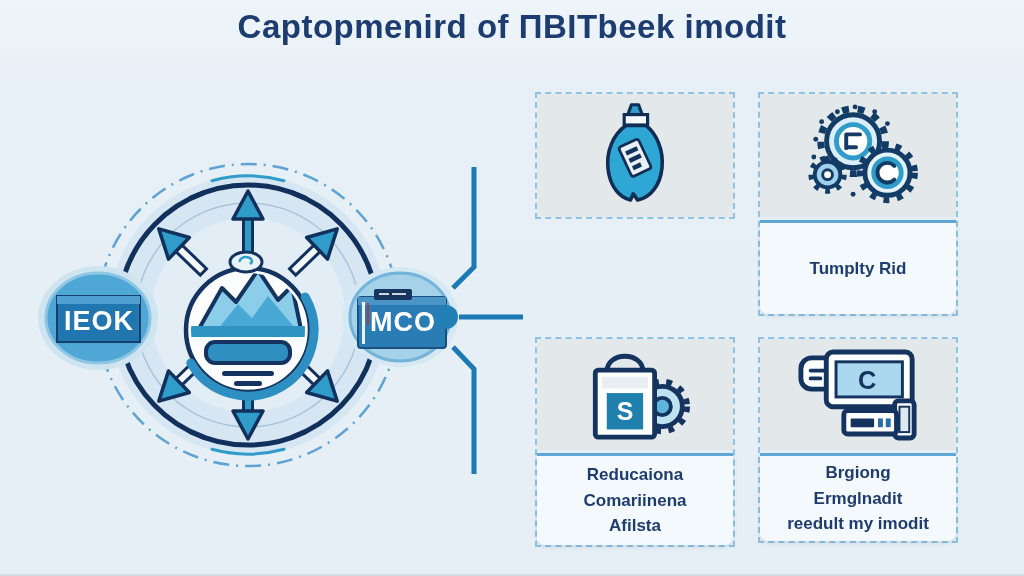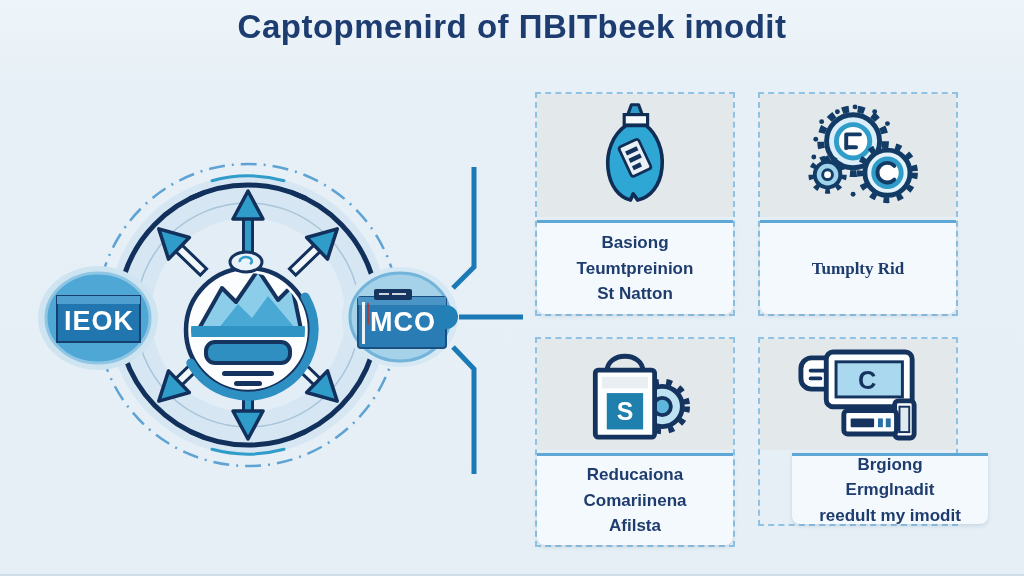--- a/index.html
+++ b/index.html
@@ -34,23 +34,23 @@
     box-shadow:0 2px 4px rgba(40,80,120,.15);
     display:flex;align-items:center;justify-content:center;
     padding:4px 6px;
   }
   .caption-text{
     white-space:pre-line;text-align:center;
     font-size:17px;font-weight:700;color:#1e3c6e;line-height:1.5;
   }
   
   #card-1{left:535px;top:92px;}  #card-1 .icon-box{height:123px;} #card-1 .caption{height:94px;}
-  #card-2{left:758px;top:92px;}  #card-2 .icon-box{height:123px;} #card-2 .caption{height:94px;font-family:Liberation Serif, serif;}
+  #card-2{left:758px;top:92px;}  #card-2 .icon-box{height:123px;} #card-2 .caption{height:94px;}
   #card-3{left:535px;top:337px;} #card-3 .icon-box{height:111px;} #card-3 .caption{height:92px;}
-  #card-4{left:758px;top:337px;} #card-4 .icon-box{height:111px;} #card-4 .caption{height:71px;margin-left:32px;}
+  #card-4{left:758px;top:337px;} #card-4 .icon-box{height:111px;} #card-4 .caption{height:88px;}
 </style>
 </head>
 <body>
 
 <h1 class="page-title">Captopmenird of ПBITbeek imodit</h1>
 
 <svg class="diagram-svg" width="1024" height="576" viewBox="0 0 1024 576">
 
   <circle cx="248" cy="315" r="151" fill="none" stroke="#5ea3d4" stroke-width="2.5" stroke-dasharray="16 7 2 7"></circle>
   <circle cx="248" cy="315" r="140" fill="#d6e7f3"></circle>
@@ -149,25 +149,20 @@
       <rect x="33" y="14" width="26" height="12" fill="#f6fafc" stroke="#0f2d55" stroke-width="3.5"></rect>
       <path d="M35,26 C20,36 13,56 15,74 C17,94 28,106 40,109 L43,102 L48,109 C62,106 73,93 75,73 C77,54 69,35 57,26 Z" fill="#2fa7d4" stroke="#0f2d55" stroke-width="4" stroke-linejoin="round"></path>
       <g transform="rotate(-25 45 62)">
         <rect x="33" y="44" width="24" height="36" rx="3" fill="#e9f1f6" stroke="#0f2d55" stroke-width="3"></rect>
         <rect x="38" y="51" width="14" height="5" fill="#12315c"></rect>
         <rect x="38" y="60" width="14" height="5" fill="#12315c"></rect>
         <rect x="38" y="69" width="10" height="5" fill="#12315c"></rect>
       </g>
     </svg>
   </div>
-  <div class="caption">
-    <span class="caption-text">Basiong
-Teumtpreinion
-St Natton</span>
-  </div>
 </div>
 
 <div class="card" id="card-2">
   <div class="icon-box">
     <svg width="128" height="108" viewBox="0 0 130 110">
       <g fill="#123b66">
         <circle cx="28" cy="20" r="2.5"></circle>
           <circle cx="44" cy="10" r="2.5"></circle>
           <circle cx="62" cy="5" r="2.5"></circle>
         <circle cx="22" cy="38" r="2.5"></circle>

